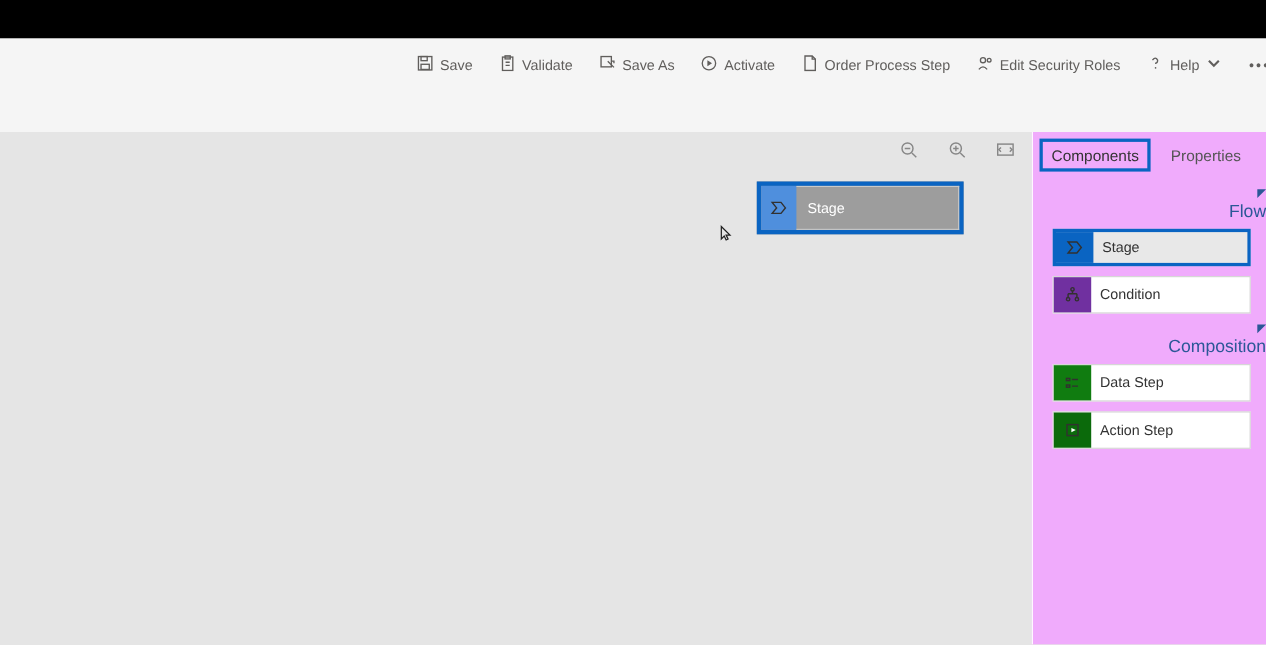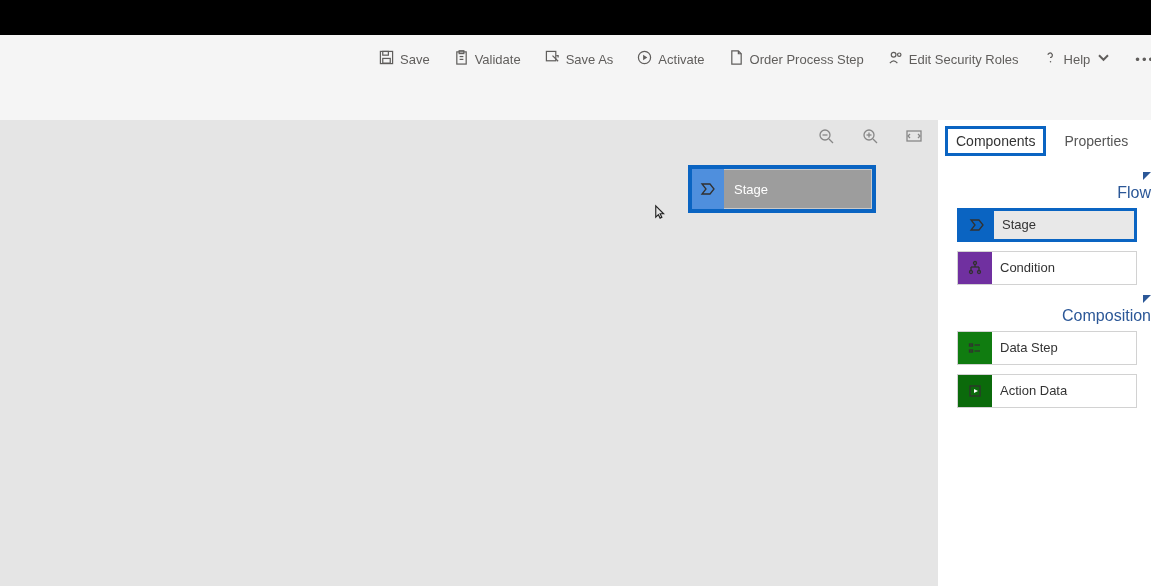--- a/index.html
+++ b/index.html
@@ -108,21 +108,21 @@
     pointer-events: none;
   }
 
   
   .side-panel {
     position: absolute;
     top: 120px;
     right: 0;
     width: 213px;
     bottom: 0;
-    background: #ffffff;
+    background: #f0abfc;
     border-left: 1px solid #fff;
   }
   .tabs {
     display: flex;
     gap: 10px;
     padding: 6px 8px 6px 6px;
     align-items: center;
   }
   .tab {
     font-size: 14px;
@@ -376,16 +376,16 @@
       </div>
       <div class="p-label">Data Step</div>
     </div>
     <div class="palette-item">
       <div class="p-icon c-dgreen">
         <svg viewBox="0 0 16 16" width="16" height="16" stroke="#fff">
             <rect x="3" y="3" width="10" height="10"></rect>
             <polygon points="7,6 7,10 11,8" fill="#fff" stroke="none"></polygon>
           </svg>
       </div>
-      <div class="p-label">Action Data</div>
+      <div class="p-label">Action Step</div>
     </div>
   </div>
 </div>
 
 </body></html>

